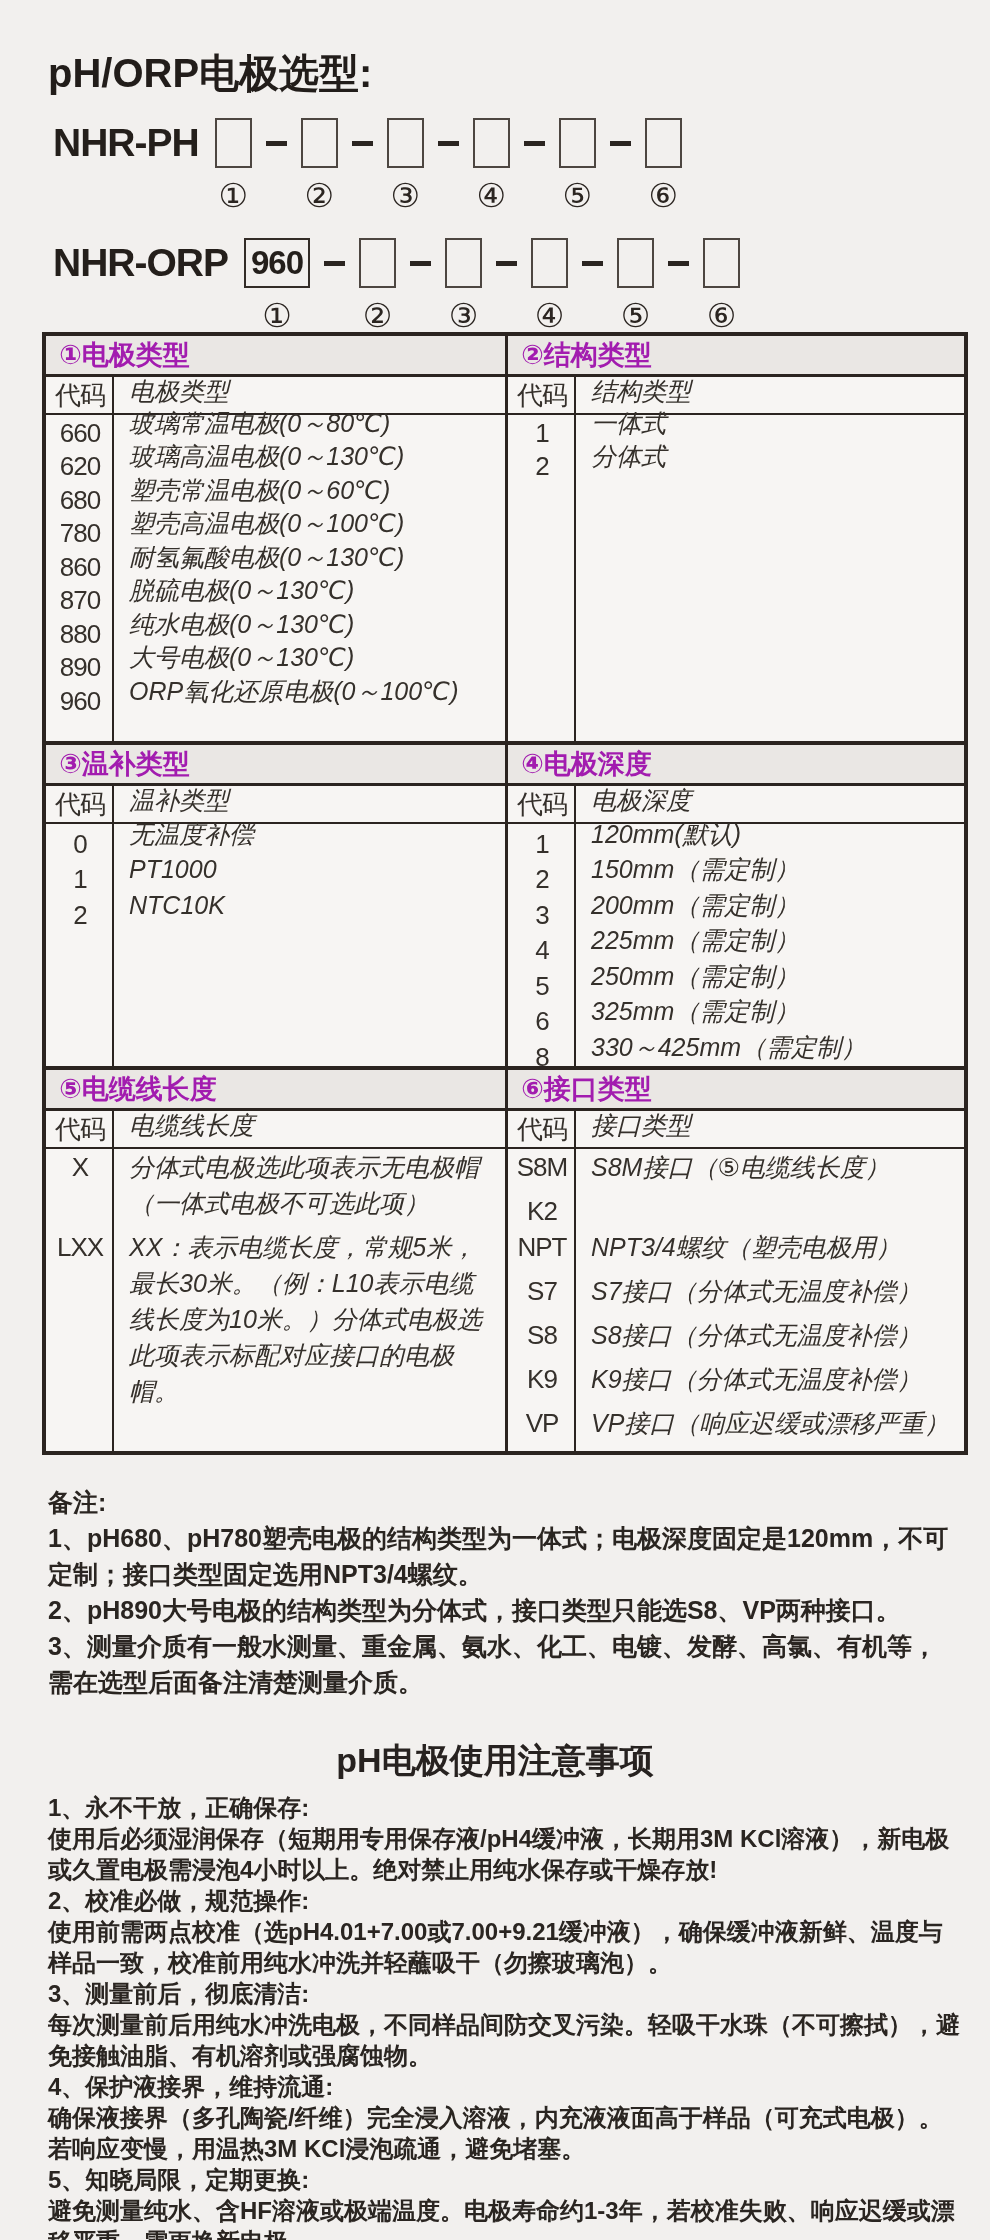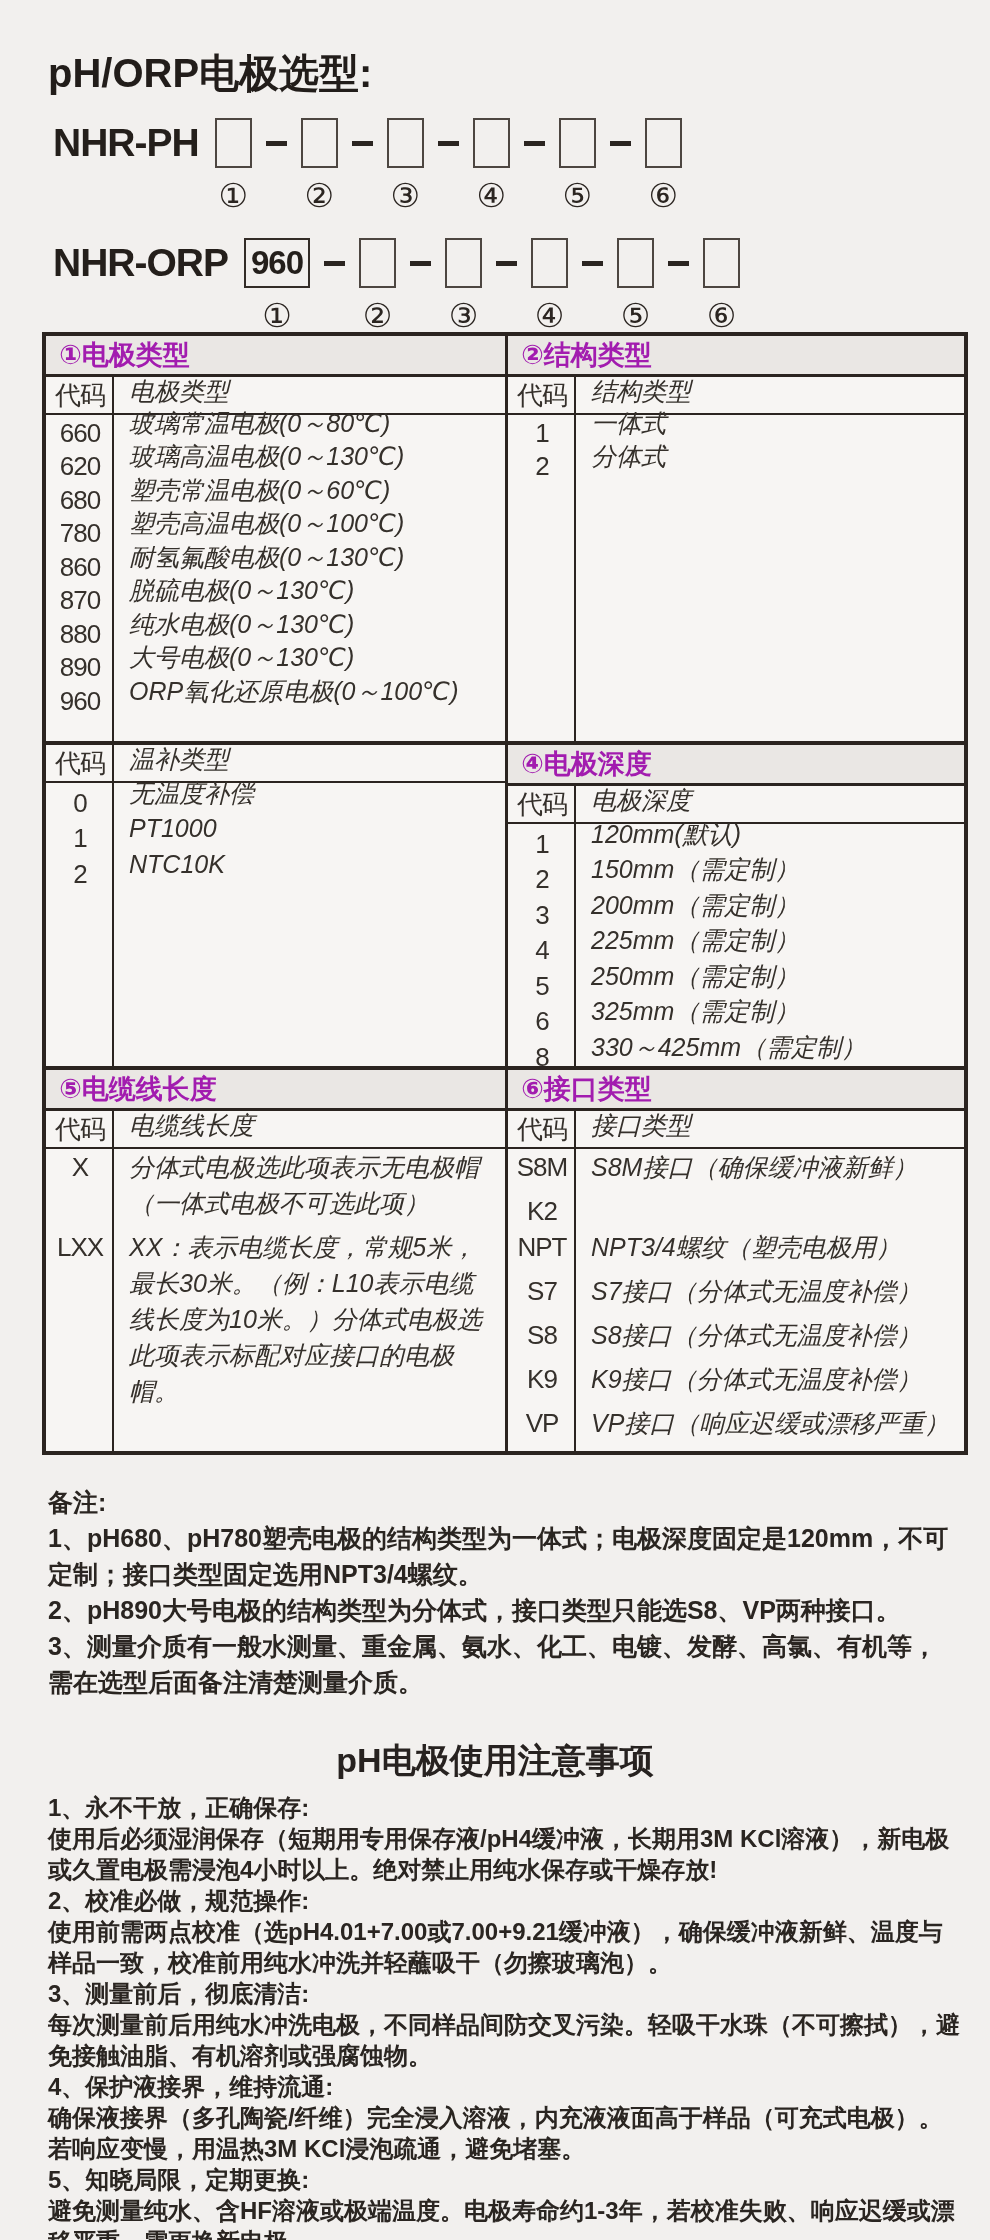--- a/index.html
+++ b/index.html
@@ -263,20 +263,21 @@
           <div class="tdesc">一体式</div>
         </div>
         <div class="trow">
           <div class="tcode">2</div>
           <div class="tdesc">分体式</div>
         </div>
       </div>
   </div>
 
   <div class="section left b2">
+    <div class="sec-title">③温补类型</div>
     <div class="colhead">
       <div class="tcode">代码</div>
       <div class="tdesc">温补类型</div>
     </div>
     <div class="tbody b2">
         <div class="trow">
           <div class="tcode">0</div>
           <div class="tdesc">无温度补偿</div>
         </div>
         <div class="trow">
@@ -348,21 +349,21 @@
 
   <div class="section right b3">
     <div class="sec-title">⑥接口类型</div>
     <div class="colhead">
       <div class="tcode">代码</div>
       <div class="tdesc">接口类型</div>
     </div>
     <div class="tbody b3">
         <div class="trow">
           <div class="tcode">S8M</div>
-          <div class="tdesc">S8M接口（确保缓冲液新鲜）</div>
+          <div class="tdesc">S8M接口（⑤电缆线长度）</div>
         </div>
         <div class="trow">
           <div class="tcode">K2</div>
         </div>
         <div class="trow">
           <div class="tcode">NPT</div>
           <div class="tdesc">NPT3/4螺纹（塑壳电极用）</div>
         </div>
         <div class="trow">
           <div class="tcode">S7</div>

